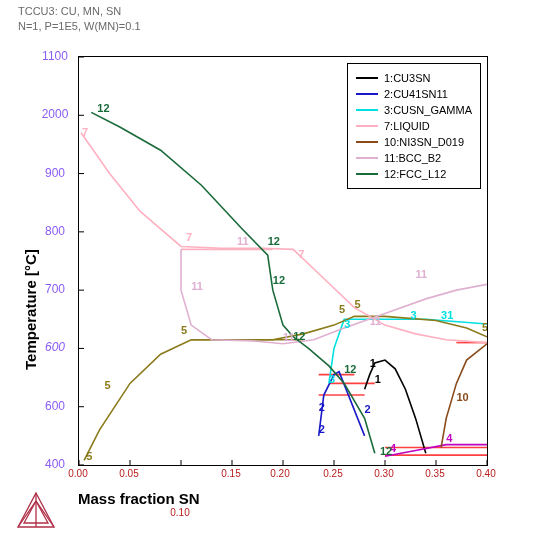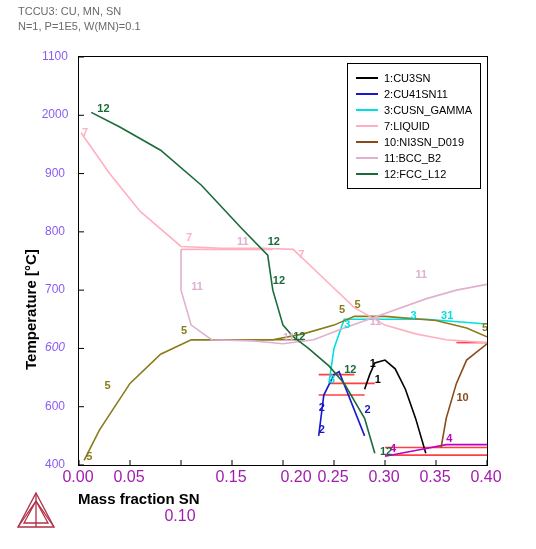--- a/index.html
+++ b/index.html
@@ -1,19 +1,19 @@
 <!DOCTYPE html>
 <html><head>
 <meta charset="utf-8">
 <style>
   html,body{margin:0;padding:0;background:#fff;font-family:Arial,Helvetica,sans-serif;}
   .wrap{position:relative;width:536px;height:549px;}
   .title{position:absolute;left:18px;top:4px;font-size:11px;color:#6a6a6a;line-height:1.35;}
   .plot{position:absolute;left:78px;top:56px;width:410px;height:410px;border:1px solid #000;box-sizing:border-box;}
-  .tickx{position:absolute;font-size:16px;color:#a21caf;transform:translateX(-50%);}
+  .tickx{position:absolute;font-size:10px;color:#b91c1c;transform:translateX(-50%);}
   .ticky{position:absolute;font-size:12px;color:#8b5cf6;text-align:center;transform:translateY(-50%);}
   .xlabel{position:absolute;left:78px;width:410px;text-align:left;font-size:15px;font-weight:bold;}
   .ylabel{position:absolute;transform:rotate(-90deg);transform-origin:left top;font-size:15px;font-weight:bold;}
   .legend{position:absolute;right:6px;top:6px;border:1px solid #000;background:#fff;padding:6px 8px;font-size:11px;}
   .legend-row{display:flex;align-items:center;gap:6px;height:16px;}
   .legend-swatch{width:22px;height:0;border-top:2px solid;}
   .logo{position:absolute;left:14px;bottom:14px;}
 </style>
 </head>
 <body>
@@ -123,21 +123,21 @@
           <span>12:FCC_L12</span>
         </div>
       </div>
   </div>
 
   <div id="xticks">
       <div class="tickx" style="left: 78px; top: 468px;">0.00</div>
       <div class="tickx" style="left: 129px; top: 468px;">0.05</div>
       <div class="tickx" style="left: 180px; top: 478px; margin-top: 29px;">0.10</div>
       <div class="tickx" style="left: 231px; top: 468px;">0.15</div>
-      <div class="tickx" style="left: 296px; top: 468px;">0.20</div>
+      <div class="tickx" style="left: 280px; top: 468px;">0.20</div>
       <div class="tickx" style="left: 333px; top: 468px;">0.25</div>
       <div class="tickx" style="left: 384px; top: 468px;">0.30</div>
       <div class="tickx" style="left: 435px; top: 468px;">0.35</div>
       <div class="tickx" style="left: 486px; top: 468px;">0.40</div>
     </div>
   <div id="yticks">
       <div class="ticky" style="left: 38px; width: 34px; top: 464px;">400</div>
       <div class="ticky" style="left: 38px; width: 34px; top: 405.714px;">600</div>
       <div class="ticky" style="left: 38px; width: 34px; top: 347.429px; font-style: italic;">600</div>
       <div class="ticky" style="left: 38px; width: 34px; top: 289.143px;">700</div>

